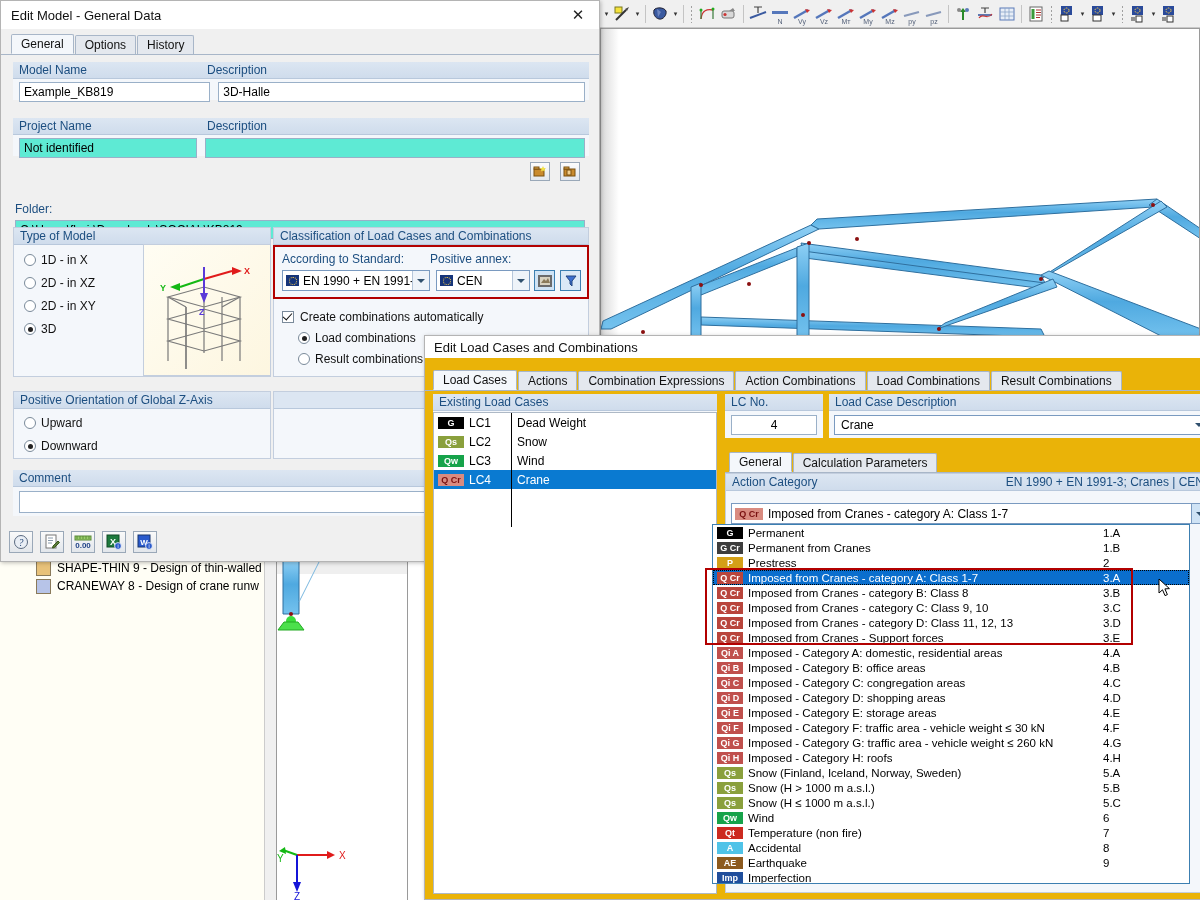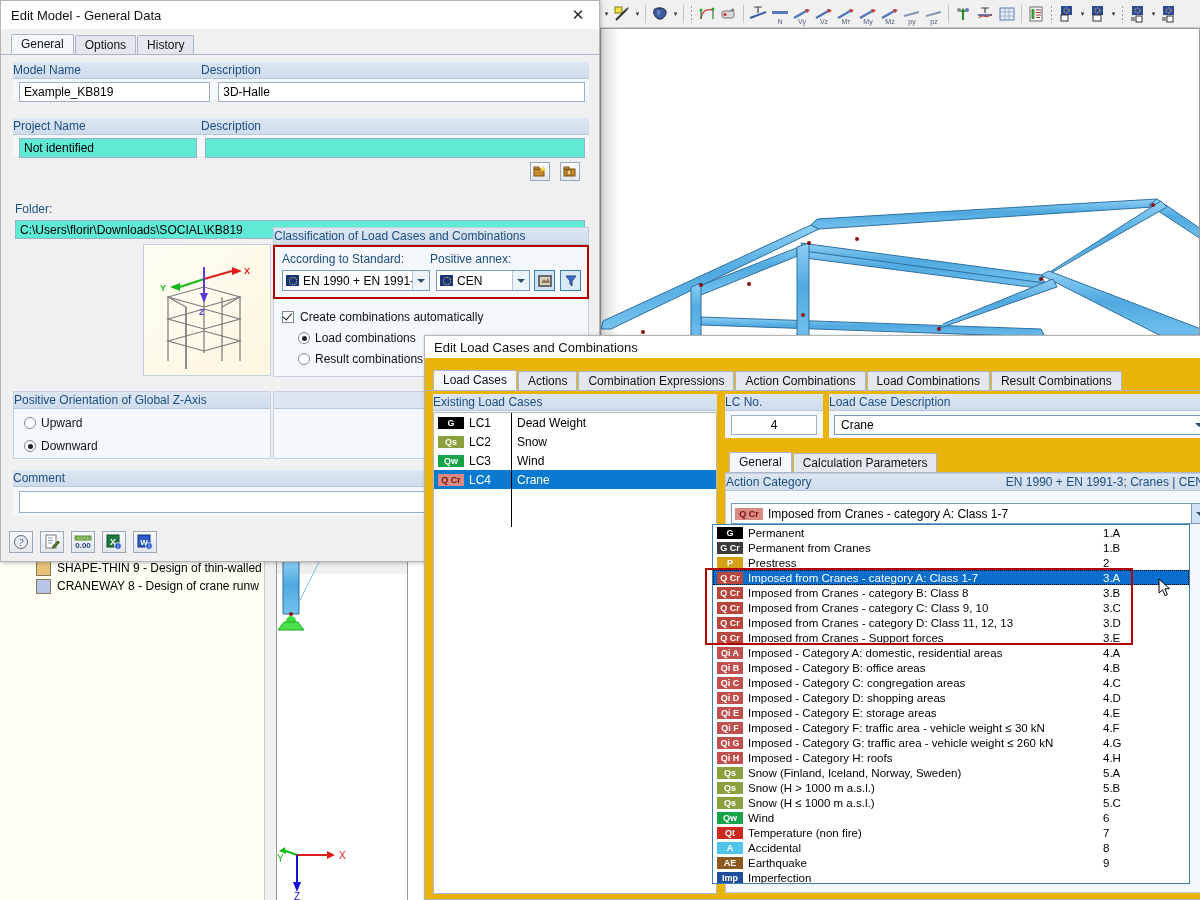--- a/index.html
+++ b/index.html
@@ -69,21 +69,21 @@
 
   .tabstrip { display:flex; align-items:flex-end; height:20px; padding-left:10px;
      border-bottom:1px solid #a8b6c8; }
   .tab { height:19px; padding:0 9px; font-size:12px; display:flex; align-items:center;
      border:1px solid #a8b6c8; border-bottom:none; background:#e4e8ee; margin-right:1px;
      border-radius:2px 2px 0 0; color:#111; }
   .tab.active { background:#f4f7fb; height:20px; border-bottom:1px solid #f4f7fb; }
   .grp { position:absolute; background:#f4f7fb; }
   .grp-hd {
      height:17px; background:linear-gradient(180deg,#dce6f2,#cfdcec);
-     font-size:12px; color:#1c4e80; padding-left:0; line-height:17px;
+     font-size:12px; color:#1c4e80; padding-left:6px; line-height:17px;
      border-bottom:1px solid #b8c8dc;
   }
   .grp-hd.plain { background:#dce6f2; }
   .lbl { font-size:12px; color:#1c4e80; }
   .field {
      background:#ffffff; border:1px solid #9ab0c8; height:20px;
      font-size:12px; padding:2px 4px; line-height:16px; color:#000;
      display:flex; align-items:center;
   }
   .field.readonly { background:#5eead4; }
@@ -446,20 +446,41 @@
         <svg width="14" height="13" viewBox="0 0 14 13">
             <rect x="1" y="4" width="11" height="7" fill="#c98b2e" stroke="#7a5010"></rect>
             <rect x="1" y="2" width="5" height="2" fill="#e0a84a" stroke="#7a5010"></rect>
             <rect x="4" y="5" width="4" height="5" fill="#f2d090" stroke="#7a5010"></rect>
           </svg>
       </div>
 
       <div class="lbl" style="position:absolute; left:14px; top:173px;">Folder:</div>
       <div class="field readonly" style="position:absolute; left:14px; top:191px; width:570px; height:19px;">C:\Users\florir\Downloads\SOCIAL\KB819</div>
 
+      <div class="grp" style="left:12px; top:198px; width:258px; height:150px; border:1px solid #c3cede;">
+        <div class="grp-hd">Type of Model</div>
+        <div style="padding:8px 0 0 10px; display:flex; flex-direction:column; gap:9px;">
+          <div class="radio">
+              <i></i>
+              <span>1D - in X</span>
+            </div>
+          <div class="radio">
+              <i></i>
+              <span>2D - in XZ</span>
+            </div>
+          <div class="radio">
+              <i></i>
+              <span>2D - in XY</span>
+            </div>
+          <div class="radio on">
+              <i></i>
+              <span>3D</span>
+            </div>
+        </div>
+      </div>
       <div class="model-pic" style="left:142px; top:215px; width:128px; height:132px;">
         <svg width="128" height="132" viewBox="0 0 128 132">
           <g stroke="#7a7a7a" fill="none" stroke-width="1.2">
             <path d="M24 52 L24 116 M60 42 L60 108 M96 52 L96 116 M42 62 L42 124 M78 52 L78 116"></path>
             <path d="M24 52 L60 42 L96 52 L60 62 Z"></path>
             <path d="M24 74 L60 64 L96 74 L60 84 Z"></path>
             <path d="M24 96 L60 86 L96 96 L60 106 Z"></path>
             <path d="M24 52 L42 62 M96 52 L78 62 M42 62 L42 124"></path>
           </g>
           <g stroke-width="2">

